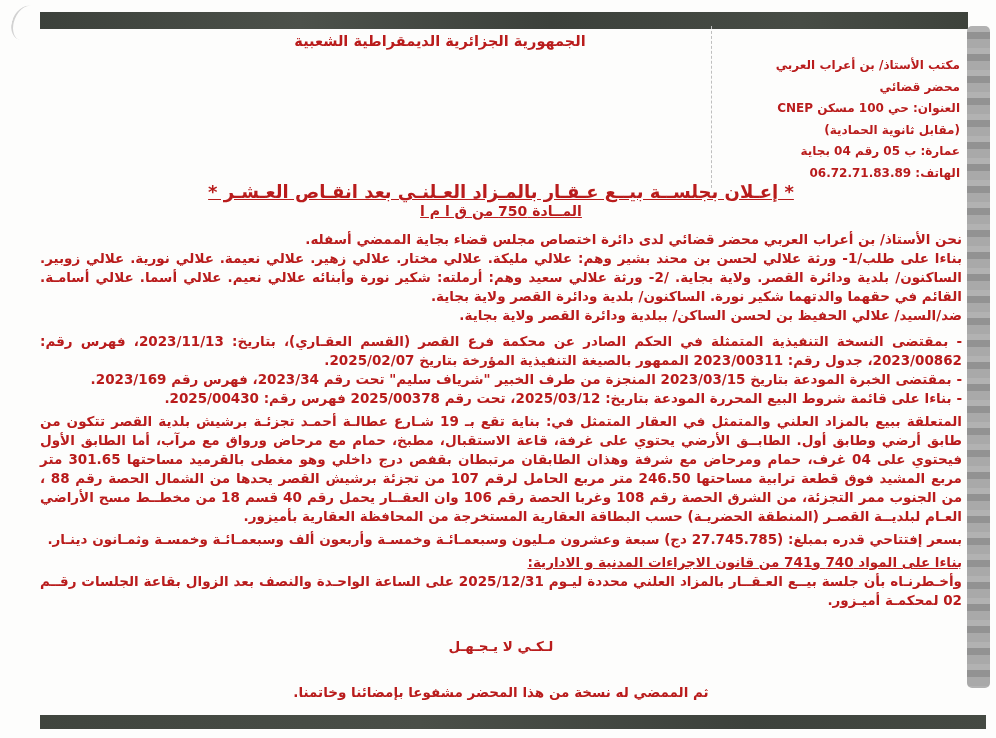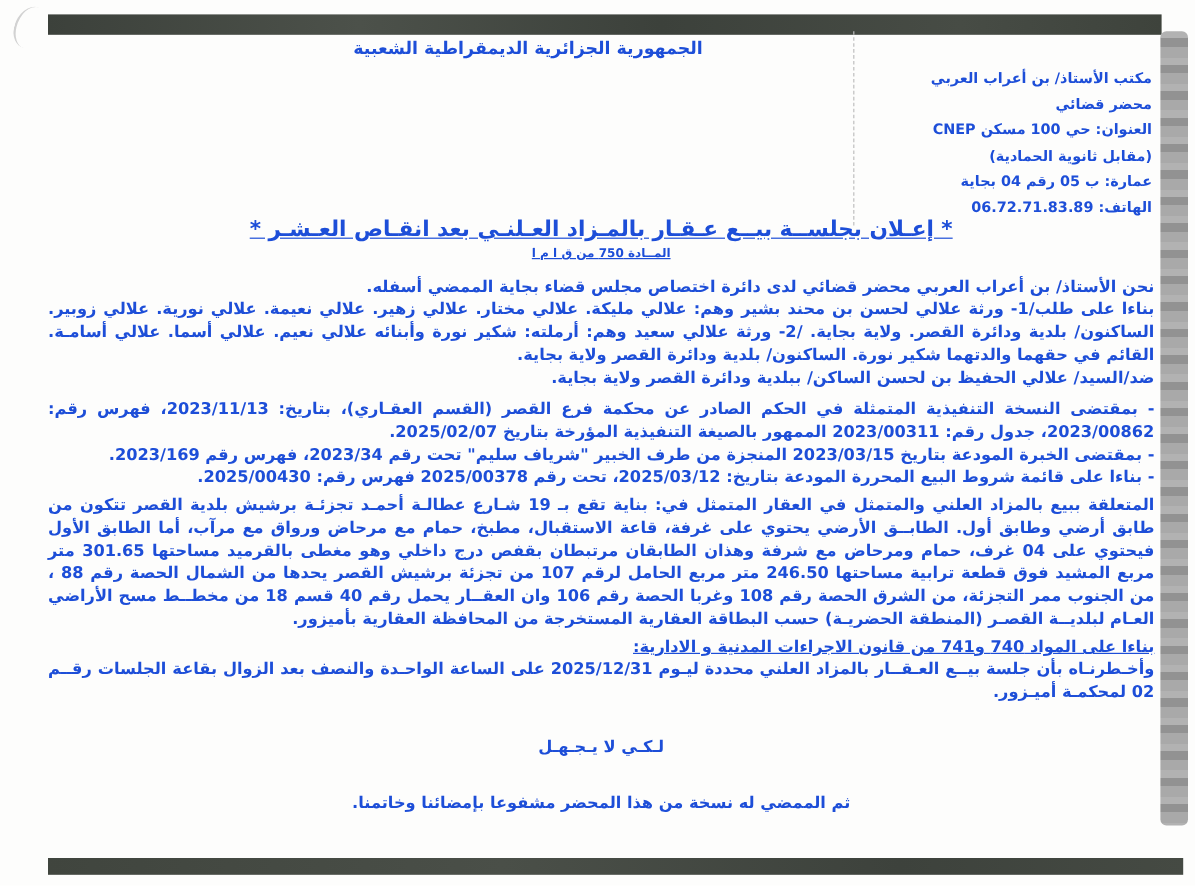--- a/index.html
+++ b/index.html
@@ -2,21 +2,21 @@
 <html lang="ar" dir="rtl"><head>
 <meta charset="utf-8">
 <style>
   html,body{margin:0;padding:0;background:#ffffff;}
   body{
     width:996px;height:738px;overflow:hidden;
     font-family:"DejaVu Sans","Liberation Sans",sans-serif;
   }
   .page{
     position:relative;width:996px;height:738px;
-    background:#fdfdfc;color:#1d4ed8;
+    background:#fdfdfc;color:#b91c1c;
   }
   
   .scan-top-bar{
     position:absolute;left:40px;top:12px;width:928px;height:17px;
     background:linear-gradient(90deg,#3c413b,#4c514a 28%,#3c413b 55%,#474c45 82%,#3e433c);
   }
   .scan-bottom-bar{
     position:absolute;left:40px;top:715px;width:946px;height:14px;
     background:linear-gradient(90deg,#40453e,#4a4f48 40%,#3d423c 75%,#454a43);
   }
@@ -49,21 +49,21 @@
   .doc-body{
     position:absolute;top:181px;left:40px;width:922px;
     direction:rtl;font-weight:bold;font-size:13.5px;line-height:19px;
     text-align:right;
   }
   .announce-title{
     text-align:center;font-size:18px;line-height:22px;
     text-decoration:underline;margin:0 0 1px 0;
   }
   .announce-subtitle{
-    text-align:center;font-size:10px;line-height:15px;
+    text-align:center;font-size:14px;line-height:15px;
     text-decoration:underline;margin:0 0 11px 0;
   }
   .para{margin:0;text-align:justify;}
   .para.mt-sm{margin-top:4px;}
   .para.mt-md{margin-top:7px;}
   .para.underlined{text-decoration:underline;}
   .para.centered{text-align:center;margin-top:27px;}
 </style>
 </head>
 <body>
@@ -91,19 +91,20 @@
     <div class="announce-title">* إعـلان بجلســة بيــع عـقـار بالمـزاد العـلنـي بعد انقـاص العـشـر *</div>
     <div class="announce-subtitle">المــادة 750 من ق ا م ا</div>
 
     <p class="para">نحن الأستاذ/ بن أعراب العربي محضر قضائي لدى دائرة اختصاص مجلس قضاء بجاية الممضي أسفله.</p>
     <p class="para">بناءا على طلب/1- ورثة علالي لحسن بن محند بشير وهم: علالي مليكة. علالي مختار. علالي زهير. علالي نعيمة. علالي نورية. علالي زوبير. الساكنون/ بلدية ودائرة القصر. ولاية بجاية. /2- ورثة علالي سعيد وهم: أرملته: شكير نورة وأبنائه علالي نعيم. علالي أسما. علالي أسامـة. القائم في حقهما والدتهما شكير نورة. الساكنون/ بلدية ودائرة القصر ولاية بجاية.</p>
     <p class="para">ضد/السيد/ علالي الحفيظ بن لحسن الساكن/ ببلدية ودائرة القصر ولاية بجاية.</p>
     <p class="para mt-md">- بمقتضى النسخة التنفيذية المتمثلة في الحكم الصادر عن محكمة فرع القصر (القسم العقـاري)، بتاريخ: 2023/11/13، فهرس رقم: 2023/00862، جدول رقم: 2023/00311 الممهور بالصيغة التنفيذية المؤرخة بتاريخ 2025/02/07.</p>
     <p class="para">- بمقتضى الخبرة المودعة بتاريخ 2023/03/15 المنجزة من طرف الخبير "شرياف سليم" تحت رقم 2023/34، فهرس رقم 2023/169.</p>
     <p class="para">- بناءا على قائمة شروط البيع المحررة المودعة بتاريخ: 2025/03/12، تحت رقم 2025/00378 فهرس رقم: 2025/00430.</p>
     <p class="para mt-sm">المتعلقة ببيع بالمزاد العلني والمتمثل في العقار المتمثل في: بناية تقع بـ 19 شـارع عطالـة أحمـد تجزئـة برشيش بلدية القصر تتكون من طابق أرضي وطابق أول. الطابــق الأرضي يحتوي على غرفة، قاعة الاستقبال، مطبخ، حمام مع مرحاض ورواق مع مرآب، أما الطابق الأول فيحتوي على 04 غرف، حمام ومرحاض مع شرفة وهذان الطابقان مرتبطان بقفص درج داخلي وهو مغطى بالقرميد مساحتها 301.65 متر مربع المشيد فوق قطعة ترابية مساحتها 246.50 متر مربع الحامل لرقم 107 من تجزئة برشيش القصر يحدها من الشمال الحصة رقم 88 ، من الجنوب ممر التجزئة، من الشرق الحصة رقم 108 وغربا الحصة رقم 106 وان العقــار يحمل رقم 40 قسم 18 من مخطــط مسح الأراضي العـام لبلديــة القصـر (المنطقة الحضريـة) حسب البطاقة العقارية المستخرجة من المحافظة العقارية بأميزور.</p>
+    <p class="para mt-sm">بسعر إفتتاحي قدره بمبلغ: (27.745.785 دج) سبعة وعشرون مـليون وسبعمـائـة وخمسـة وأربعون ألف وسبعمـائـة وخمسـة وثمـانون دينـار.</p>
     <p class="para underlined mt-sm">بناءا على المواد 740 و741 من قانون الاجراءات المدنية و الادارية:</p>
     <p class="para">وأخـطرنـاه بأن جلسة بيــع العـقــار بالمزاد العلني محددة ليـوم 2025/12/31 على الساعة الواحـدة والنصف بعد الزوال بقاعة الجلسات رقــم 02 لمحكمـة أميـزور.</p>
     <p class="para centered mt-md">لـكـي لا يـجـهـل</p>
     <p class="para centered">ثم الممضي له نسخة من هذا المحضر مشفوعا بإمضائنا وخاتمنا.</p>
   </div>
 
 </div>
 
 </body></html>

